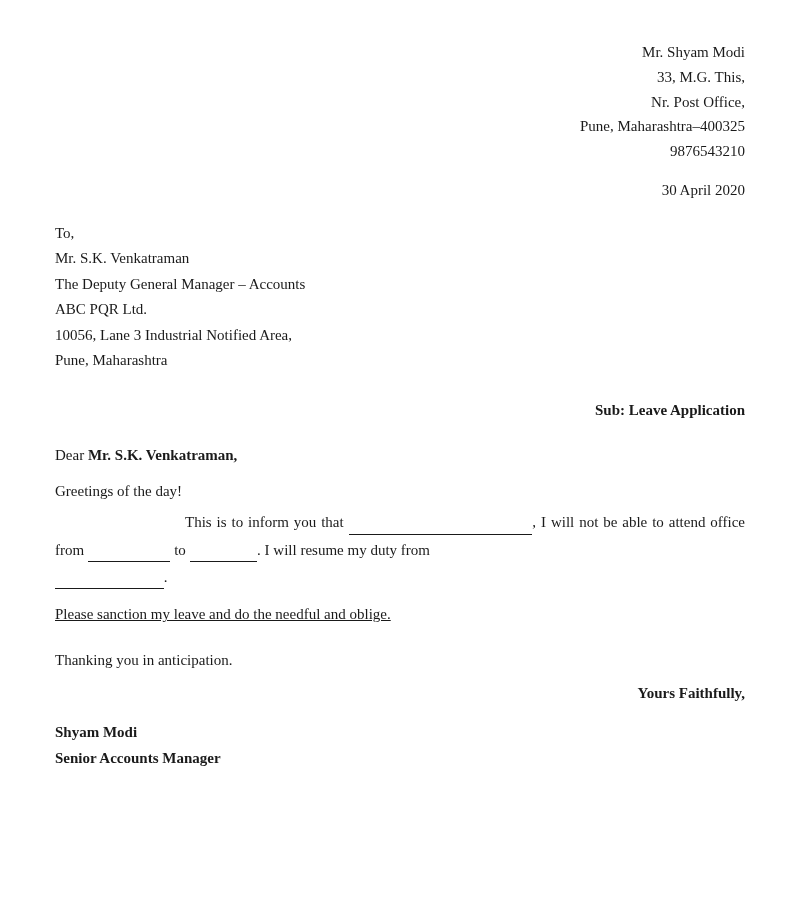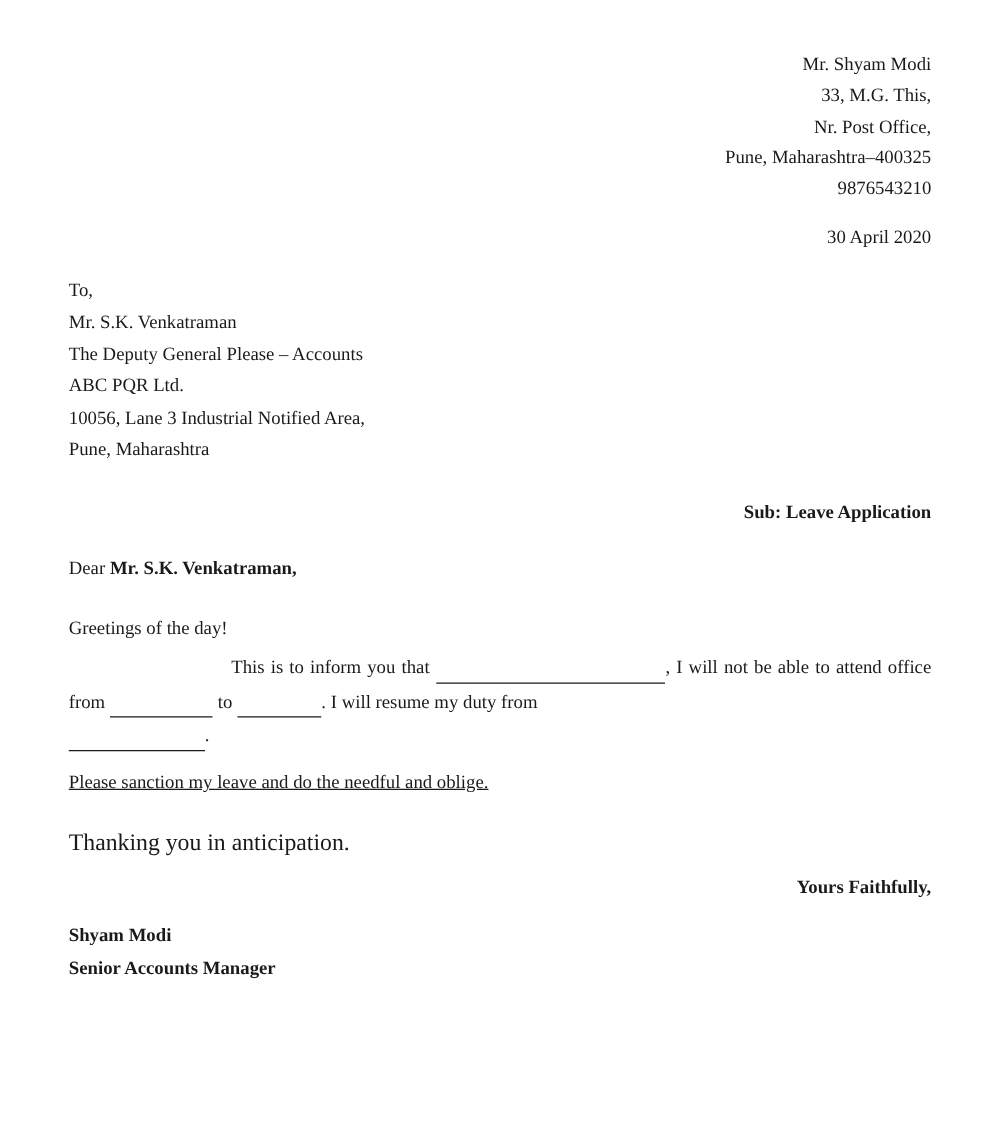--- a/index.html
+++ b/index.html
@@ -47,21 +47,21 @@
     }
 
     .subject-block {
       text-align: right;
       margin-bottom: 28px;
       font-weight: bold;
       font-size: 15px;
     }
 
     .salutation {
-      margin-bottom: 26px;
+      margin-bottom: 14px;
       font-size: 15px;
     }
 
     .salutation .bold {
       font-weight: bold;
     }
 
     .body-text {
       text-align: justify;
       line-height: 1.8;
@@ -108,21 +108,21 @@
       text-align: left;
       margin-bottom: 24px;
       margin-top: 3px;
       font-size: 15px;
       line-height: 1.8;
       text-decoration: underline;
     }
 
     .closing-line {
       margin-bottom: 16px;
-      font-size: 19px;
+      font-size: 15px;
     }
 
     .yours-faithfully {
       font-weight: bold;
       margin-bottom: 18px;
       font-size: 15px;
       text-align: right;
     }
 
     .signature-name {
@@ -153,21 +153,21 @@
     <div>9876543210</div>
   </div>
 
   <div class="date-block">
     <span>30 April 2020</span>
   </div>
 
   <div class="recipient-block">
     <div>To,</div>
     <div class="bold">Mr. S.K. Venkatraman</div>
-    <div class="bold">The Deputy General Please – Accounts</div>
+    <div class="bold">The Deputy General Manager – Accounts</div>
     <div class="bold">ABC PQR Ltd.</div>
     <div class="bold">10056, Lane 3 Industrial Notified Area,</div>
     <div class="bold">Pune, Maharashtra</div>
   </div>
 
   <div class="subject-block">
     <span>Sub: Leave Application</span>
   </div>
 
   <div class="salutation">

